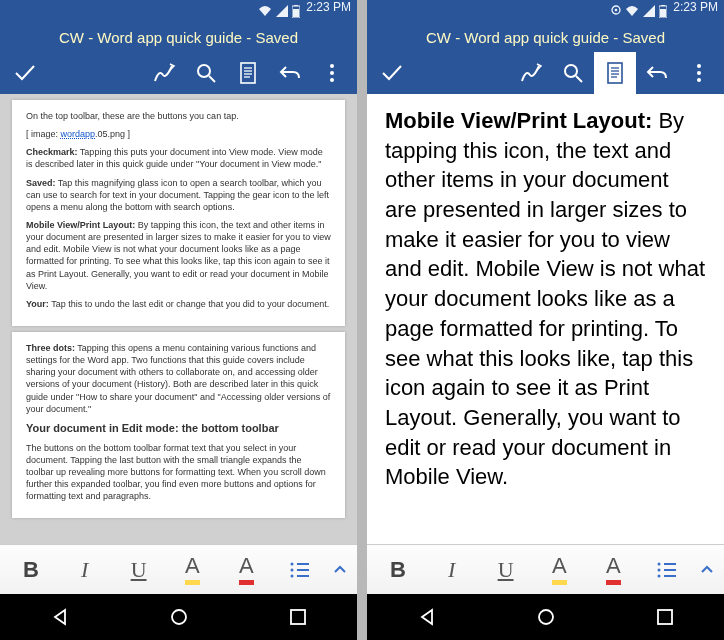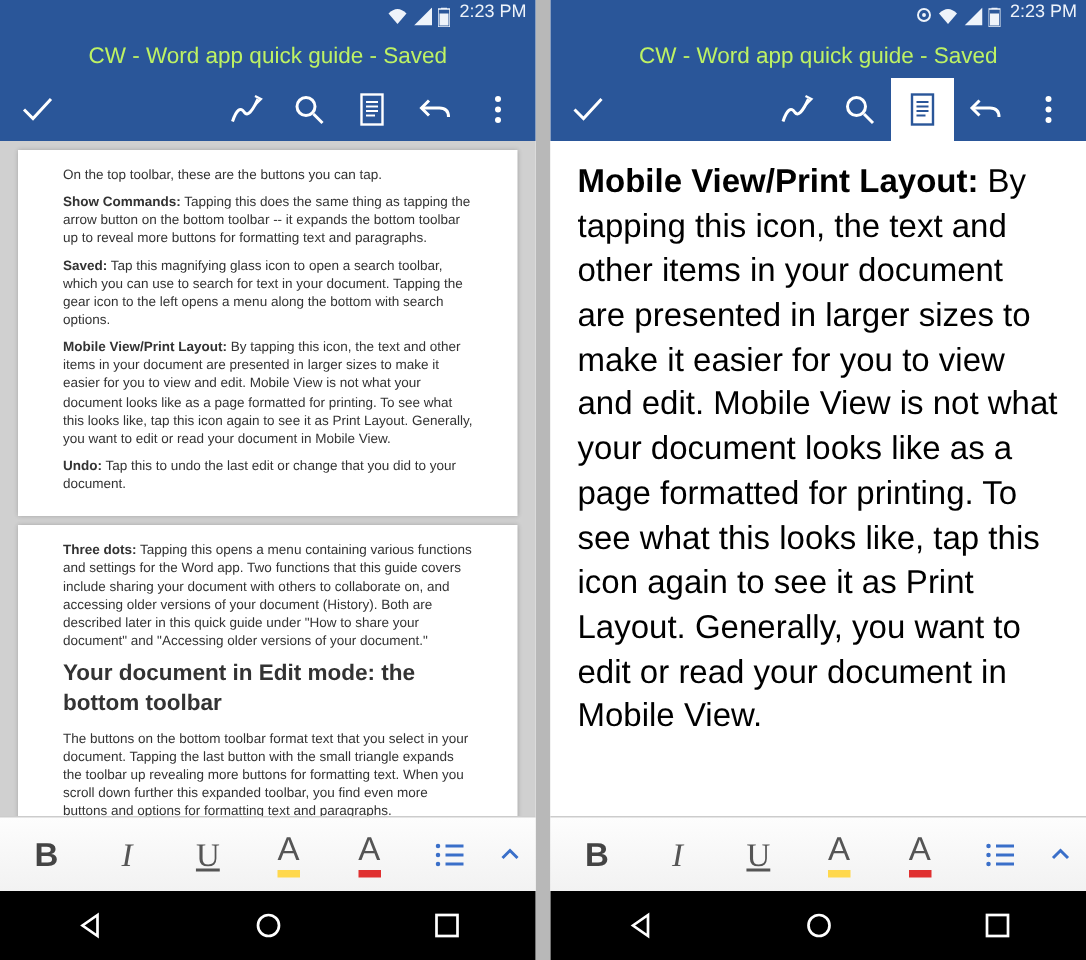--- a/index.html
+++ b/index.html
@@ -34,21 +34,21 @@
     font-size: 12px;
     padding: 0 6px;
     gap: 4px;
   }
   .status-bar .ico { display: inline-flex; align-items: center; }
   .status-bar .time { font-weight: 500; margin-left: 2px; }
   
   .title-bar {
     height: 30px;
     background: #2a5699;
-    color: #bef264;
+    color: #fef9c3;
     display: flex;
     align-items: center;
     justify-content: center;
     font-size: 15px;
   }
   
   .top-toolbar {
     height: 42px;
     background: #2a5699;
     display: flex;
@@ -77,30 +77,30 @@
     overflow: hidden;
     position: relative;
   }
   .doc-area.mobile-view {
     background: #fff;
     overflow: hidden;
   }
   .page {
     background: #fff;
     margin: 6px 12px;
-    padding: 10px 30px;
+    padding: 10px 14px;
     font-size: 9px;
     line-height: 1.35;
     color: #333;
     box-shadow: 0 0 3px rgba(0,0,0,0.2);
   }
   .page p { margin-bottom: 6px; }
   .page .img-ref { color: #333; }
   .page .img-ref .link { color: #1155cc; text-decoration: underline dotted; }
-  .page .heading { font-size: 15px; font-weight: bold; margin: 6px 0; }
+  .page .heading { font-size: 11px; font-weight: bold; margin: 6px 0; }
   .page b { font-weight: bold; }
   .mobile-text {
     padding: 12px 18px;
     font-size: 22px;
     line-height: 1.35;
     color: #000;
   }
   .mobile-text .lead { font-weight: bold; }
   
   .format-bar {
@@ -230,24 +230,27 @@
           <circle cx="3" cy="3" r="2" fill="#fff"></circle>
           <circle cx="3" cy="10" r="2" fill="#fff"></circle>
           <circle cx="3" cy="17" r="2" fill="#fff"></circle>
         </svg>
     </div>
   </div>
 
   <div class="doc-area">
     <div class="page">
       <p>On the top toolbar, these are the buttons you can tap.</p>
-      <p><b>Show Commands:</b><span> Tapping this does the same thing as tapping the arrow button on the bottom toolbar -- it expands the bottom toolbar up to reveal more buttons for formatting text and paragraphs.</span></p>
+      <p class="img-ref">
+        <span>[ image: </span><span class="link">wordapp</span><span>.05.png ]</span>
+      </p>
+      <p><b>Checkmark:</b><span> Tapping this puts your document into View mode. View mode is described later in this quick guide under "Your document in View mode."</span></p>
       <p><b>Saved:</b><span> Tap this magnifying glass icon to open a search toolbar, which you can use to search for text in your document. Tapping the gear icon to the left opens a menu along the bottom with search options.</span></p>
       <p><b>Mobile View/Print Layout:</b><span> By tapping this icon, the text and other items in your document are presented in larger sizes to make it easier for you to view and edit. Mobile View is not what your document looks like as a page formatted for printing. To see what this looks like, tap this icon again to see it as Print Layout. Generally, you want to edit or read your document in Mobile View.</span></p>
-      <p><b>Undo:</b><span> Tap this to undo the last edit or change that you did to your document.</span></p>
+      <p><b>Your:</b><span> Tap this to undo the last edit or change that you did to your document.</span></p>
     </div>
 
     <div class="page">
       <p><b>Three dots:</b><span> Tapping this opens a menu containing various functions and settings for the Word app. Two functions that this guide covers include sharing your document with others to collaborate on, and accessing older versions of your document (History). Both are described later in this quick guide under "How to share your document" and "Accessing older versions of your document."</span></p>
       <p class="heading">Your document in Edit mode: the bottom toolbar</p>
       <p>The buttons on the bottom toolbar format text that you select in your document. Tapping the last button with the small triangle expands the toolbar up revealing more buttons for formatting text. When you scroll down further this expanded toolbar, you find even more buttons and options for formatting text and paragraphs.</p>
 
     </div>
   </div>
 

